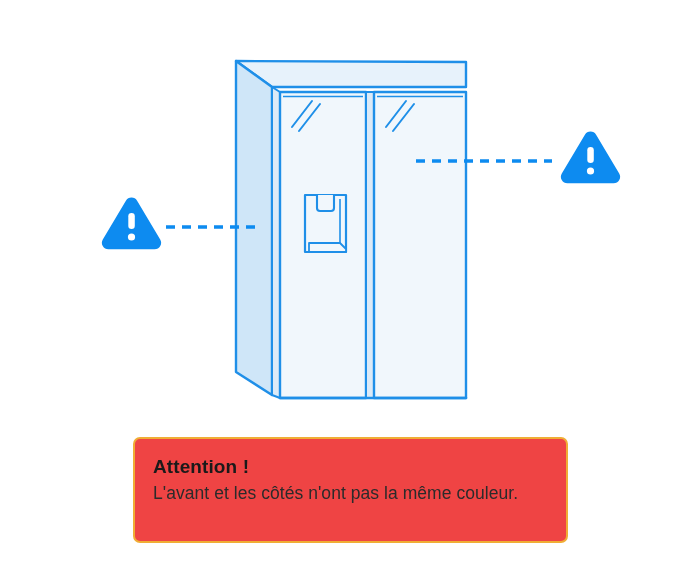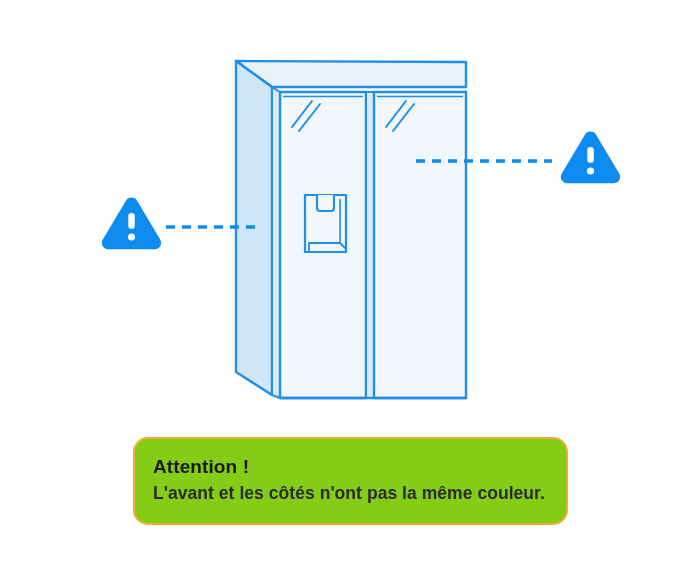--- a/index.html
+++ b/index.html
@@ -29,38 +29,38 @@
     height: 585px;
   }
 
   
   .callout-box {
     position: absolute;
     left: 133px;
     top: 437px;
     width: 435px;
     box-sizing: border-box;
-    background: #84cc16;
+    background: #ef4444;
     border: 2px solid #f0ad35;
-    border-radius: 15px;
-    padding: 16px 18px 18px 18px;
+    border-radius: 7px;
+    padding: 16px 18px 36px 18px;
   }
   .callout-title {
     font-family: "Liberation Sans", sans-serif;
     font-size: 19px;
     font-weight: bold;
     color: #1a1a1a;
     line-height: 1.25;
     margin: 0 0 3px 0;
     letter-spacing: 0.1px;
   }
   .callout-body {
     font-family: "Liberation Sans", sans-serif;
     font-size: 17.5px;
-    font-weight: bold;
+    font-weight: normal;
     color: #2b2b2b;
     line-height: 1.3;
     margin: 0;
     letter-spacing: 0.05px;
   }
 </style>
 </head>
 <body>
 
 <div id="illustration-stage">

